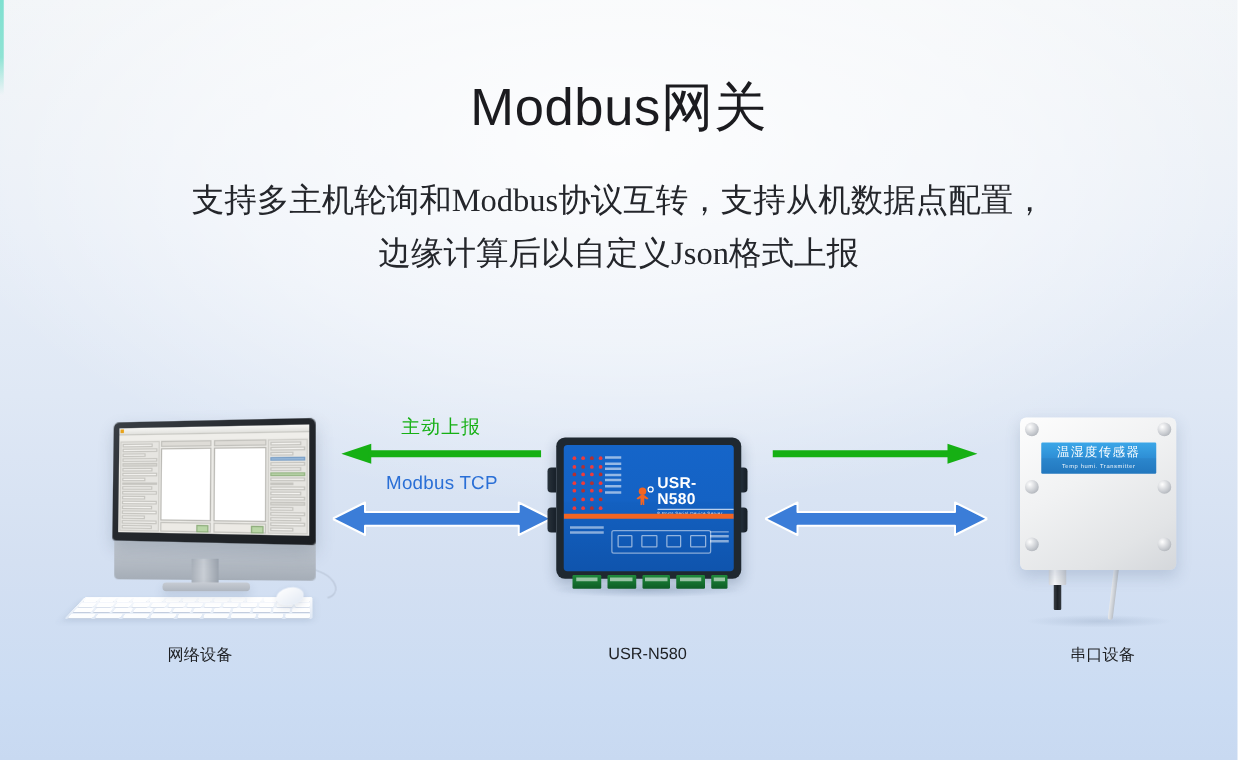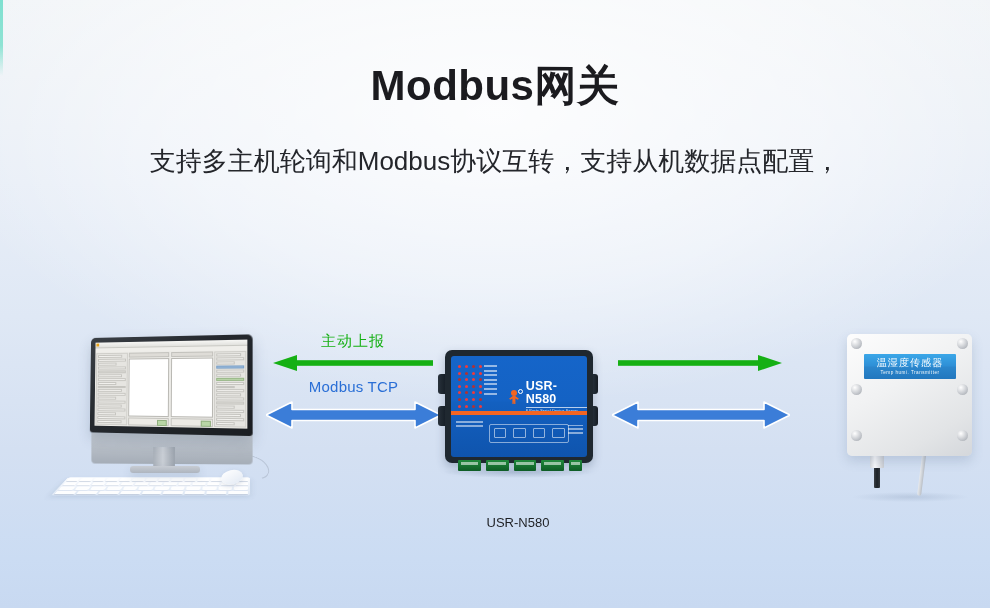--- a/index.html
+++ b/index.html
@@ -54,35 +54,36 @@
   }
 
   
   #title {
     position: absolute;
     left: 0;
     right: 0;
     top: 58px;
     text-align: center;
     font-size: 42px;
-    font-weight: bold;
+    font-weight: normal;
     color: #1b1b1f;
     letter-spacing: 0.5px;
     white-space: nowrap;
   }
   #subtitle {
     position: absolute;
     left: 0;
     right: 0;
     top: 140px;
     text-align: center;
     color: #24262b;
     font-size: 26px;
     line-height: 42px;
     white-space: nowrap;
+    font-family: Liberation Serif, serif;
   }
   #subtitle .line { display: block; }
 
   
   #diagram {
     position: absolute;
     left: 0;
     top: 300px;
     width: 990px;
     height: 260px;
@@ -442,21 +443,21 @@
     left: 12%; right: 12%;
     top: 22%;
     height: 26%;
     background: rgba(255,255,255,0.55);
   }
   .term.small { flex: 0 0 13px; }
 
   
   #sensor {
     position: absolute;
-    left: 841px;
+    left: 810px;
     top: 34px;
     width: 145px;
     height: 180px;
   }
   .sensor-box {
     position: absolute;
     left: 6px;
     top: 0;
     width: 125px;
     height: 122px;
@@ -576,20 +577,21 @@
 
 <div id="stage">
 
   <div id="sheen"></div>
   <div id="edge-stripe"></div>
 
   <div id="title">Modbus网关</div>
 
   <div id="subtitle">
     <span class="line">支持多主机轮询和Modbus协议互转，支持从机数据点配置，</span>
+    <span class="line">边缘计算后以自定义Json格式上报</span>
   </div>
 
   <div id="diagram">
 
     <div id="computer">
       <div class="keyboard">
         <div class="kb-rows">
           <div class="kb-row">
             <i class="kb-key"></i>
               <i class="kb-key"></i>
@@ -865,16 +867,18 @@
         <i class="screw bl"></i>
         <i class="screw br"></i>
 
         <div class="sensor-label">
           <div class="sensor-label-cn">温湿度传感器</div>
           <div class="sensor-label-en">Temp humi. Transmitter</div>
         </div>
       </div>
     </div>
 
+    <div class="caption" id="cap-left">网络设备</div>
     <div class="caption" id="cap-mid">USR-N580</div>
+    <div class="caption" id="cap-right">串口设备</div>
 
   </div>
 </div>
 
 </body></html>

